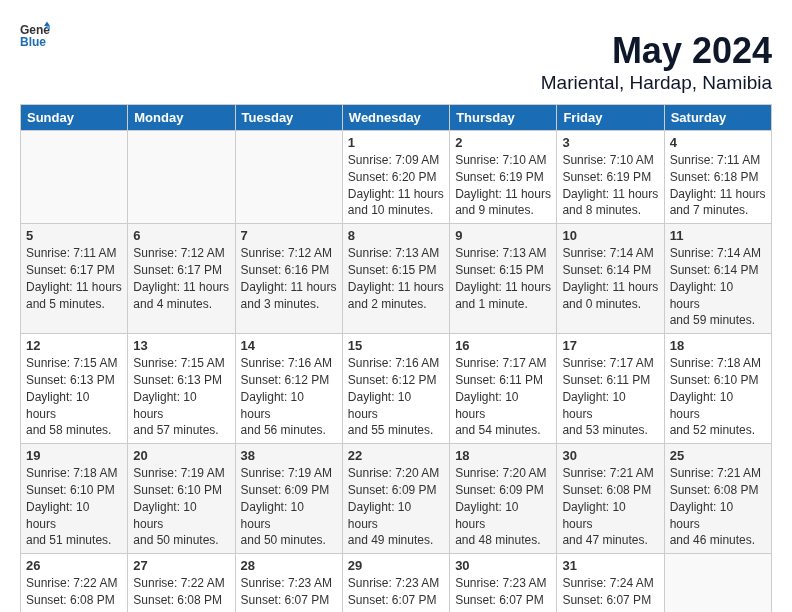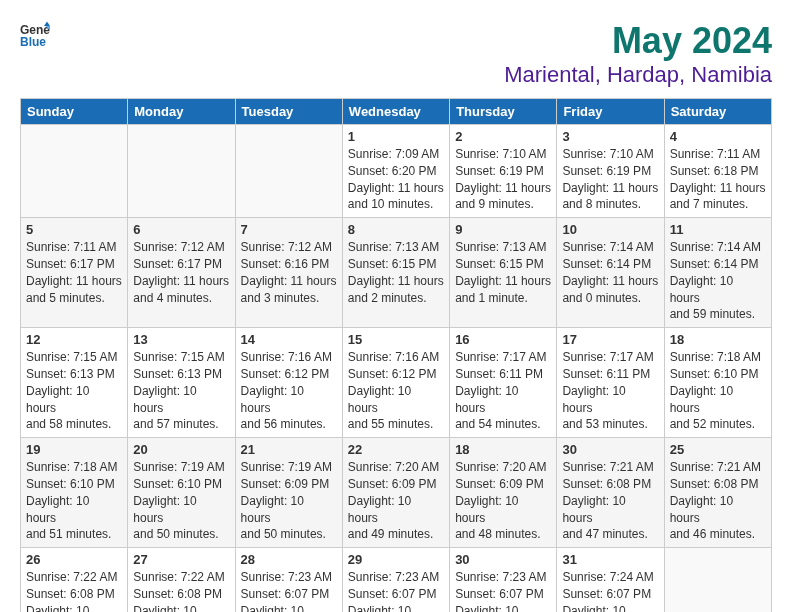--- a/index.html
+++ b/index.html
@@ -24,25 +24,26 @@
     .logo-icon {
       width: 30px;
       height: 30px;
     }
     .title-area {
       text-align: right;
     }
     .calendar-title {
       font-size: 36px;
       font-weight: bold;
-      color: #0f766e;
+      color: #0f172a;
+      margin-top: 10px;
     }
     .calendar-subtitle {
-      font-size: 22px;
-      color: #4c1d95;
+      font-size: 19px;
+      color: #0f172a;
     }
     table {
       width: 100%;
       border-collapse: collapse;
       table-layout: fixed;
     }
     thead tr th {
       background-color: #1a6db5;
       color: #fff;
       text-align: left;
@@ -251,21 +252,21 @@
 and 51 minutes.</div>
         </td>
         <td>
           <span class="day-number">20</span>
           <div class="day-info" style="white-space: pre-wrap;">Sunrise: 7:19 AM
 Sunset: 6:10 PM
 Daylight: 10 hours
 and 50 minutes.</div>
         </td>
         <td>
-          <span class="day-number">21</span>
+          <span class="day-number">38</span>
           <div class="day-info" style="white-space: pre-wrap;">Sunrise: 7:19 AM
 Sunset: 6:09 PM
 Daylight: 10 hours
 and 50 minutes.</div>
         </td>
         <td>
           <span class="day-number">22</span>
           <div class="day-info" style="white-space: pre-wrap;">Sunrise: 7:20 AM
 Sunset: 6:09 PM
 Daylight: 10 hours

